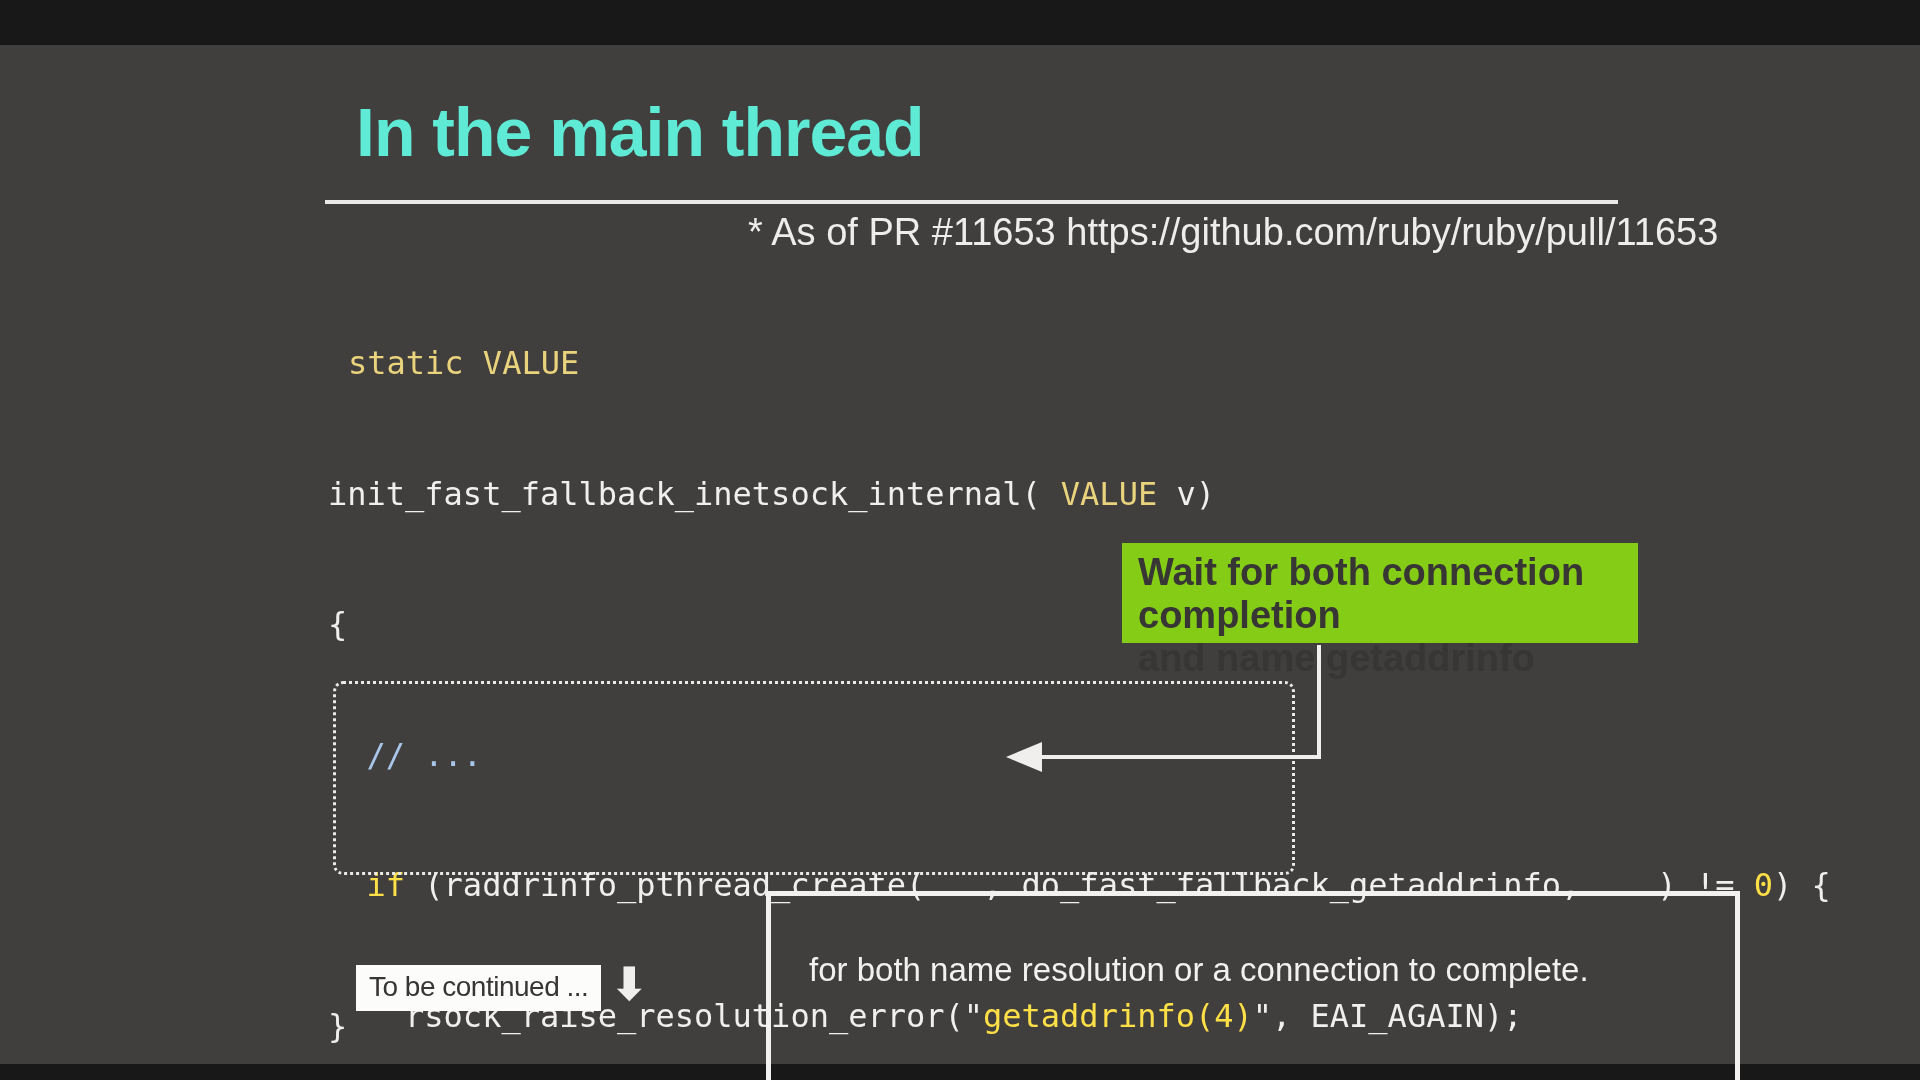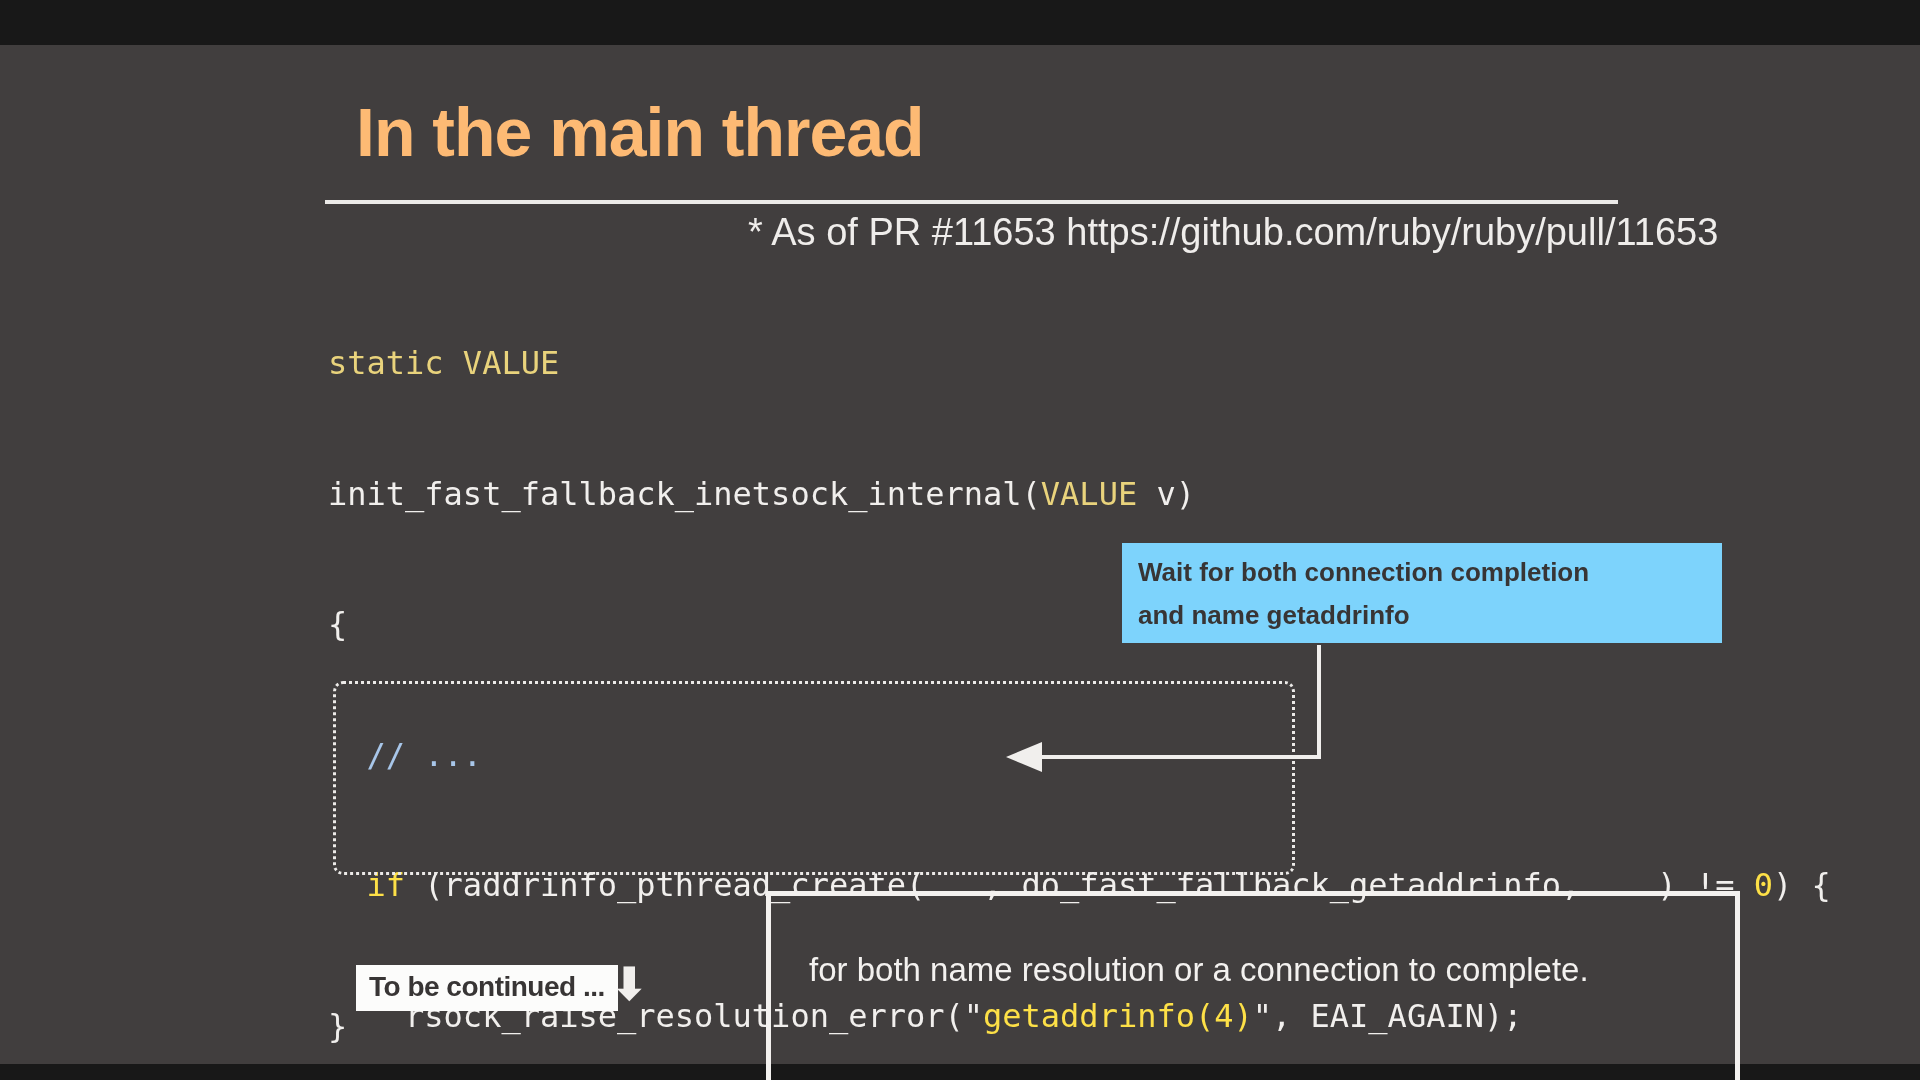--- a/index.html
+++ b/index.html
@@ -2,48 +2,48 @@
 <html><head>
 <meta charset="utf-8">
 <style>
   html,body{margin:0;padding:0;background:#181818;}
   .stage{position:relative;width:1920px;height:1080px;overflow:hidden;background:#181818;
          font-family:"Liberation Sans",sans-serif;}
   .slide{position:absolute;left:0;top:45px;width:1920px;height:1019px;background:#413e3e;}
 
   .abs{position:absolute;}
 
-  .title{left:356px;top:48px;font-size:68px;font-weight:bold;color:#fdba74;
+  .title{left:356px;top:48px;font-size:68px;font-weight:bold;color:#5eead4;
          letter-spacing:-1px;}
   .title-rule{left:325px;top:155px;width:1293px;height:4px;background:#eceae8;}
   .pr-note{left:748px;top:166px;font-size:38px;color:#efedeb;}
 
   .code{left:328px;top:210px;font-family:"DejaVu Sans Mono",monospace;
         font-size:32px;line-height:43.5px;white-space:pre;color:#f1efed;}
   .code .ln{height:43.5px;}
   .c-w{color:#f1efed;}
-  .c-y{color:#e9d37c;}
+  .c-y{color:#e9d37c;margin-left:20px;}
   .c-o{color:#fde047;}
   .c-b{color:#a8c6e9;}
 
-  .wait-box{left:1122px;top:498px;width:600px;height:100px;background:#7dd3fc;
-            color:#383535;font-size:26px;font-weight:bold;line-height:43px;
+  .wait-box{left:1122px;top:498px;width:516px;height:100px;background:#84cc16;
+            color:#383535;font-size:38px;font-weight:bold;line-height:43px;
             padding:8px 16px 0 16px;box-sizing:border-box;}
 
   .dotted-box{left:333px;top:636px;width:962px;height:194px;
               border:3px dotted #eceae8;border-radius:10px;box-sizing:border-box;}
 
   .connector-v{left:1317px;top:600px;width:4px;height:112px;background:#f1efed;}
   .connector-h{left:1040px;top:710px;width:281px;height:4px;background:#f1efed;}
   .arrowhead-left{left:1006px;top:697px;width:0;height:0;
                   border-top:15px solid transparent;border-bottom:15px solid transparent;
                   border-right:36px solid #f1efed;}
 
   .badge{left:356px;top:920px;background:#fcfcfb;color:#383535;font-size:28px;
-         font-weight:bold;padding:6px 13px 8px 13px;letter-spacing:-0.5px;}
+         font-weight:normal;padding:6px 13px 8px 13px;letter-spacing:-0.5px;}
   .down-arrow{left:610px;top:912px;font-size:46px;font-weight:bold;color:#f1efed;
               font-family:"DejaVu Sans",sans-serif;}
   .closing-brace{left:328px;top:962px;font-family:"DejaVu Sans Mono",monospace;
                  font-size:32px;color:#f1efed;}
 
   .big-box{left:766px;top:846px;width:974px;height:212px;border:5px solid #f3f1ef;
            box-sizing:border-box;color:#f3f1ef;font-size:33px;line-height:55px;
            padding:46px 0 0 38px;}
 </style>
 </head>

